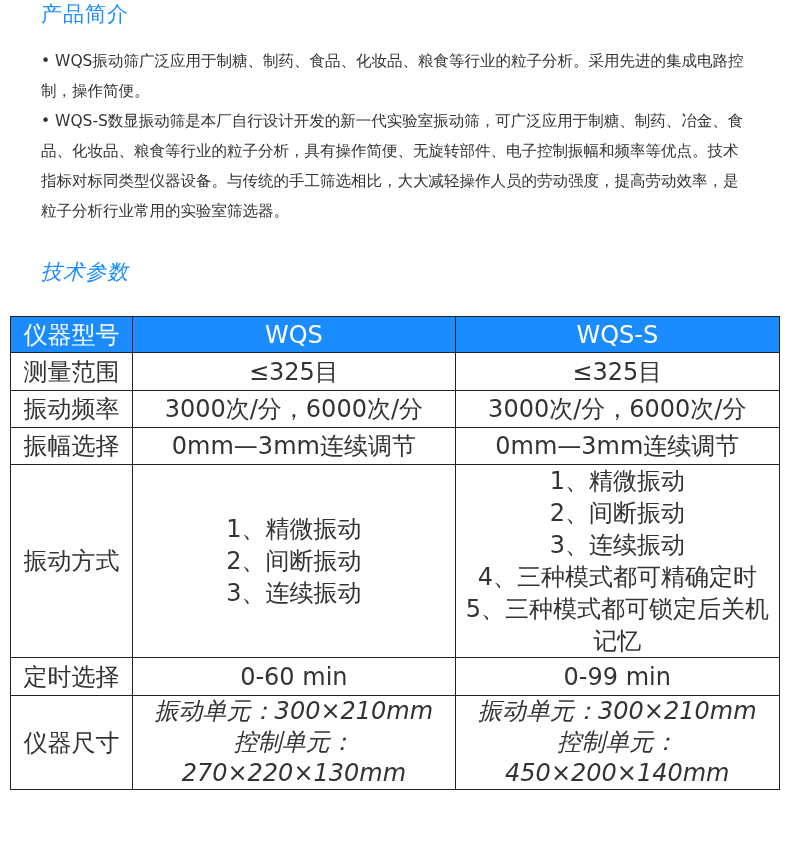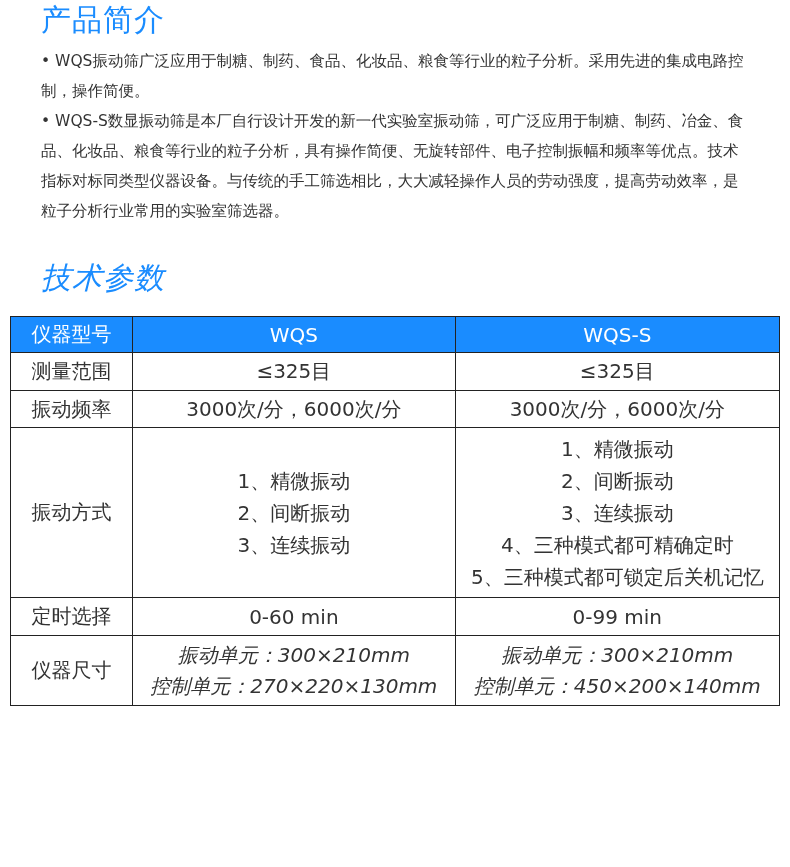--- a/index.html
+++ b/index.html
@@ -1,23 +1,23 @@
 <!DOCTYPE html>
 <html><head>
 <meta charset="utf-8">
 <style>
   html, body { margin:0; padding:0; background:#ffffff; }
   body { width:790px; height:867px; position:relative; overflow:hidden;
          font-family: "DejaVu Sans", "Liberation Sans", sans-serif; color:#333333; }
-  .section-title { position:absolute; left:41px; font-size:30px; color:#1a8cff; margin:0; font-weight:normal; letter-spacing:1px; }
+  .section-title { position:absolute; left:41px; font-size:21px; color:#1a8cff; margin:0; font-weight:normal; letter-spacing:1px; }
   #t1 { top:0px; }
   #t2 { top:258px;font-style:italic; }
   .intro { position:absolute; left:41px; top:46px; width:712px; font-size:15.5px; line-height:30px; color:#333; }
   .intro p { margin:0; }
-  table.spec { position:absolute; left:10px; top:316px; width:770px; border-collapse:collapse; table-layout:fixed; font-size:20px; color:#333; }
+  table.spec { position:absolute; left:10px; top:316px; width:770px; border-collapse:collapse; table-layout:fixed; font-size:24px; color:#333; }
   table.spec td, table.spec th { border:1px solid #222; text-align:center; padding:0; font-weight:normal; }
   table.spec th { background:#1a8cff; color:#fff; height:35px; }
   .col1 { width:122px; } .col2 { width:322px; } .col3 { width:324px; }
   .multi div { line-height:32px; }
   .dims div { line-height:31px;font-style:italic; }
 </style>
 </head>
 <body>
 
 <h2 id="t1" class="section-title">产品简介</h2>
@@ -45,20 +45,25 @@
     <tr style="height:38px">
       <td>测量范围</td>
       <td>≤325目</td>
       <td>≤325目</td>
     </tr>
     <tr style="height:37px">
       <td>振动频率</td>
       <td>3000次/分，6000次/分</td>
       <td>3000次/分，6000次/分</td>
     </tr>
+    <tr style="height:37px">
+      <td>振幅选择</td>
+      <td>0mm—3mm连续调节</td>
+      <td>0mm—3mm连续调节</td>
+    </tr>
     <tr style="height:170px">
       <td>振动方式</td>
       <td class="multi">
         <div>1、精微振动</div>
         <div>2、间断振动</div>
         <div>3、连续振动</div>
       </td>
       <td class="multi">
         <div>1、精微振动</div>
         <div>2、间断振动</div>

